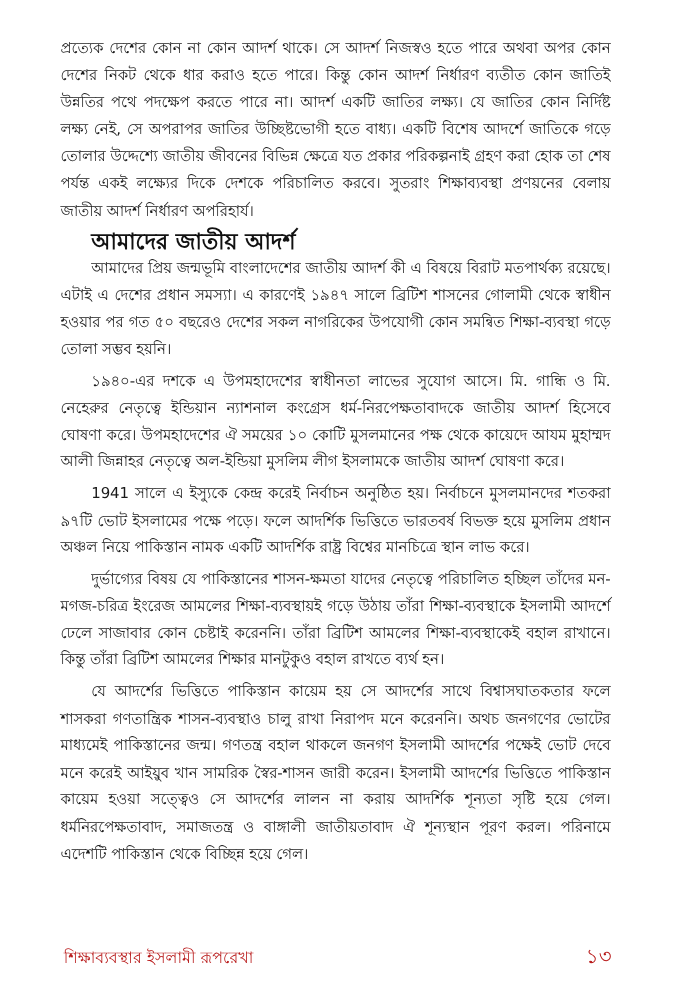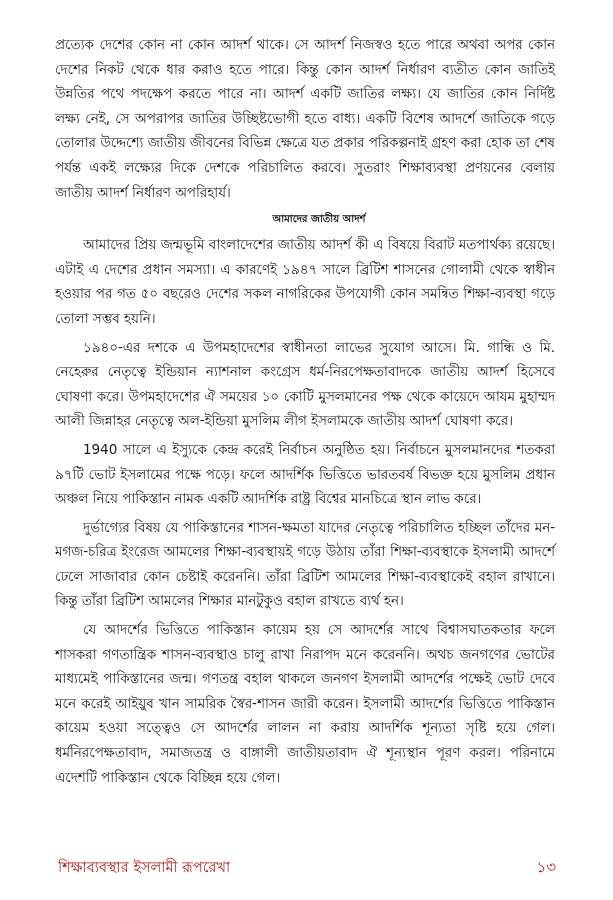--- a/index.html
+++ b/index.html
@@ -34,55 +34,54 @@
     }
     .para + .para {
       margin-top: 4px;
     }
     .para.first {
       margin-top: 0;
     }
     .subheading {
       margin: 2px 0 0 0;
       padding-left: 28px;
-      font-size: 10px;
+      font-size: 20px;
       line-height: 26px;
       font-weight: bold;
       color: #111;
-      text-align: center;
     }
     .subheading + .para {
       margin-top: 0;
     }
     .footer {
       position: absolute;
       left: 58px;
       top: 855px;
       width: 498px;
       display: flex;
       justify-content: space-between;
       align-items: baseline;
       font-size: 14.5px;
       color: #b91c1c;
     }
     .footer .page-number {
-      font-size: 15px;
+      font-size: 18px;
     }
   </style>
 </head>
 <body>
 
 <div class="page">
   <p class="para first">প্রত্যেক দেশের কোন না কোন আদর্শ থাকে। সে আদর্শ নিজস্বও হতে পারে অথবা অপর কোন দেশের নিকট থেকে ধার করাও হতে পারে। কিন্তু কোন আদর্শ নির্ধারণ ব্যতীত কোন জাতিই উন্নতির পথে পদক্ষেপ করতে পারে না। আদর্শ একটি জাতির লক্ষ্য। যে জাতির কোন নির্দিষ্ট লক্ষ্য নেই, সে অপরাপর জাতির উচ্ছিষ্টভোগী হতে বাধ্য। একটি বিশেষ আদর্শে জাতিকে গড়ে তোলার উদ্দেশ্যে জাতীয় জীবনের বিভিন্ন ক্ষেত্রে যত প্রকার পরিকল্পনাই গ্রহণ করা হোক তা শেষ পর্যন্ত একই লক্ষ্যের দিকে দেশকে পরিচালিত করবে। সুতরাং শিক্ষাব্যবস্থা প্রণয়নের বেলায় জাতীয় আদর্শ নির্ধারণ অপরিহার্য।</p>
 
   <h3 class="subheading">আমাদের জাতীয় আদর্শ</h3>
 
   <p class="para indent">আমাদের প্রিয় জন্মভূমি বাংলাদেশের জাতীয় আদর্শ কী এ বিষয়ে বিরাট মতপার্থক্য রয়েছে। এটাই এ দেশের প্রধান সমস্যা। এ কারণেই ১৯৪৭ সালে ব্রিটিশ শাসনের গোলামী থেকে স্বাধীন হওয়ার পর গত ৫০ বছরেও দেশের সকল নাগরিকের উপযোগী কোন সমন্বিত শিক্ষা-ব্যবস্থা গড়ে তোলা সম্ভব হয়নি।</p>
   <p class="para indent">১৯৪০-এর দশকে এ উপমহাদেশের স্বাধীনতা লাভের সুযোগ আসে। মি. গান্ধি ও মি. নেহেরুর নেতৃত্বে ইন্ডিয়ান ন্যাশনাল কংগ্রেস ধর্ম-নিরপেক্ষতাবাদকে জাতীয় আদর্শ হিসেবে ঘোষণা করে। উপমহাদেশের ঐ সময়ের ১০ কোটি মুসলমানের পক্ষ থেকে কায়েদে আযম মুহাম্মদ আলী জিন্নাহর নেতৃত্বে অল-ইন্ডিয়া মুসলিম লীগ ইসলামকে জাতীয় আদর্শ ঘোষণা করে।</p>
-  <p class="para indent">1940 সালে এ ইস্যুকে কেন্দ্র করেই নির্বাচন অনুষ্ঠিত হয়। নির্বাচনে মুসলমানদের শতকরা ৯৭টি ভোট ইসলামের পক্ষে পড়ে। ফলে আদর্শিক ভিত্তিতে ভারতবর্ষ বিভক্ত হয়ে মুসলিম প্রধান অঞ্চল নিয়ে পাকিস্তান নামক একটি আদর্শিক রাষ্ট্র বিশ্বের মানচিত্রে স্থান লাভ করে।</p>
+  <p class="para indent">1941 সালে এ ইস্যুকে কেন্দ্র করেই নির্বাচন অনুষ্ঠিত হয়। নির্বাচনে মুসলমানদের শতকরা ৯৭টি ভোট ইসলামের পক্ষে পড়ে। ফলে আদর্শিক ভিত্তিতে ভারতবর্ষ বিভক্ত হয়ে মুসলিম প্রধান অঞ্চল নিয়ে পাকিস্তান নামক একটি আদর্শিক রাষ্ট্র বিশ্বের মানচিত্রে স্থান লাভ করে।</p>
   <p class="para indent">দুর্ভাগ্যের বিষয় যে পাকিস্তানের শাসন-ক্ষমতা যাদের নেতৃত্বে পরিচালিত হচ্ছিল তাঁদের মন-মগজ-চরিত্র ইংরেজ আমলের শিক্ষা-ব্যবস্থায়ই গড়ে উঠায় তাঁরা শিক্ষা-ব্যবস্থাকে ইসলামী আদর্শে ঢেলে সাজাবার কোন চেষ্টাই করেননি। তাঁরা ব্রিটিশ আমলের শিক্ষা-ব্যবস্থাকেই বহাল রাখানে। কিন্তু তাঁরা ব্রিটিশ আমলের শিক্ষার মানটুকুও বহাল রাখতে ব্যর্থ হন।</p>
   <p class="para indent">যে আদর্শের ভিত্তিতে পাকিস্তান কায়েম হয় সে আদর্শের সাথে বিশ্বাসঘাতকতার ফলে শাসকরা গণতান্ত্রিক শাসন-ব্যবস্থাও চালু রাখা নিরাপদ মনে করেননি। অথচ জনগণের ভোটের মাধ্যমেই পাকিস্তানের জন্ম। গণতন্ত্র বহাল থাকলে জনগণ ইসলামী আদর্শের পক্ষেই ভোট দেবে মনে করেই আইয়ুব খান সামরিক স্বৈর-শাসন জারী করেন। ইসলামী আদর্শের ভিত্তিতে পাকিস্তান কায়েম হওয়া সত্ত্বেও সে আদর্শের লালন না করায় আদর্শিক শূন্যতা সৃষ্টি হয়ে গেল। ধর্মনিরপেক্ষতাবাদ, সমাজতন্ত্র ও বাঙ্গালী জাতীয়তাবাদ ঐ শূন্যস্থান পূরণ করল। পরিনামে এদেশটি পাকিস্তান থেকে বিচ্ছিন্ন হয়ে গেল।</p>
 </div>
 
 <div class="footer">
   <span>শিক্ষাব্যবস্থার ইসলামী রূপরেখা</span>
   <span class="page-number">১৩</span>
 </div>
 
 </body></html>

